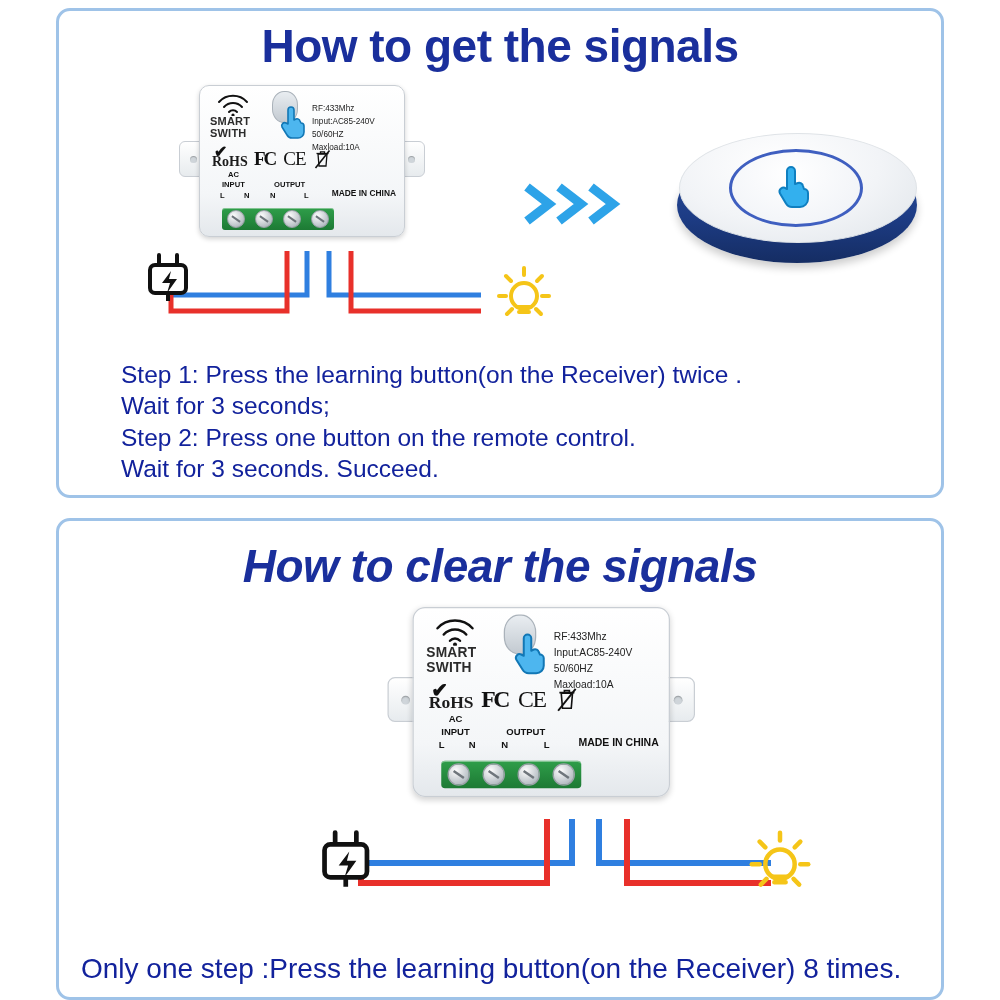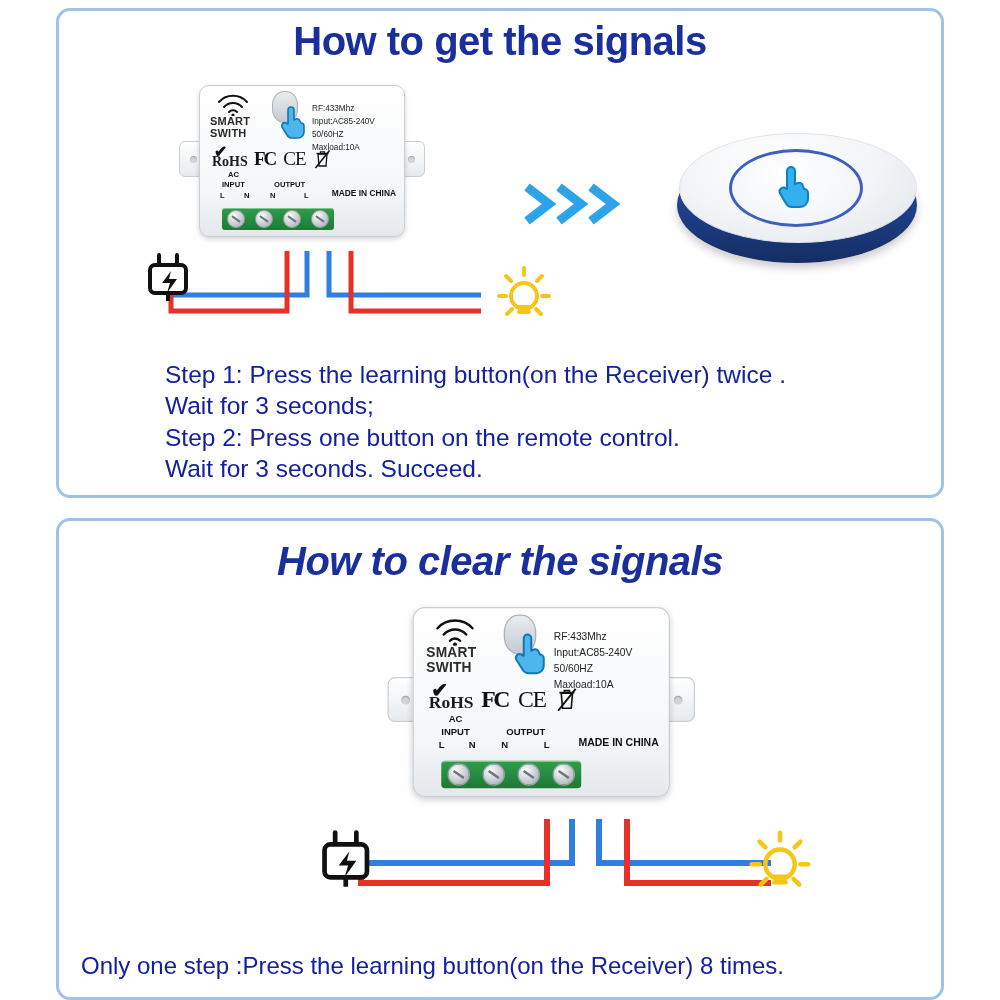--- a/index.html
+++ b/index.html
@@ -27,46 +27,45 @@
   #panel-top {
     top: 8px;
     height: 490px;
   }
   #panel-bottom {
     top: 518px;
     height: 482px;
   }
   .panel-title {
     text-align: center;
-    font-size: 40px;
+    font-size: 46px;
     font-weight: 700;
     color: #1a2f9c;
     letter-spacing: -0.5px;
     margin-top: 8px;
   }
   #panel-bottom .panel-title { margin-top: 18px; font-style: italic; }
 
   .steps {
     position: absolute;
     font-size: 24.5px;
     line-height: 1.28;
     color: #12229c;
     white-space: pre-line;
   }
   #steps-top {
     left: 62px;
     top: 348px;
     width: 820px;
-    margin-left: 44px;
   }
   #steps-bottom {
     left: 22px;
     top: 430px;
     width: 860px;
-    font-size: 24px;
+    font-size: 28px;
   }
 
   
   .receiver {
     position: absolute;
     width: 250px;
     height: 160px;
   }
   .recv-body {
     position: absolute;

